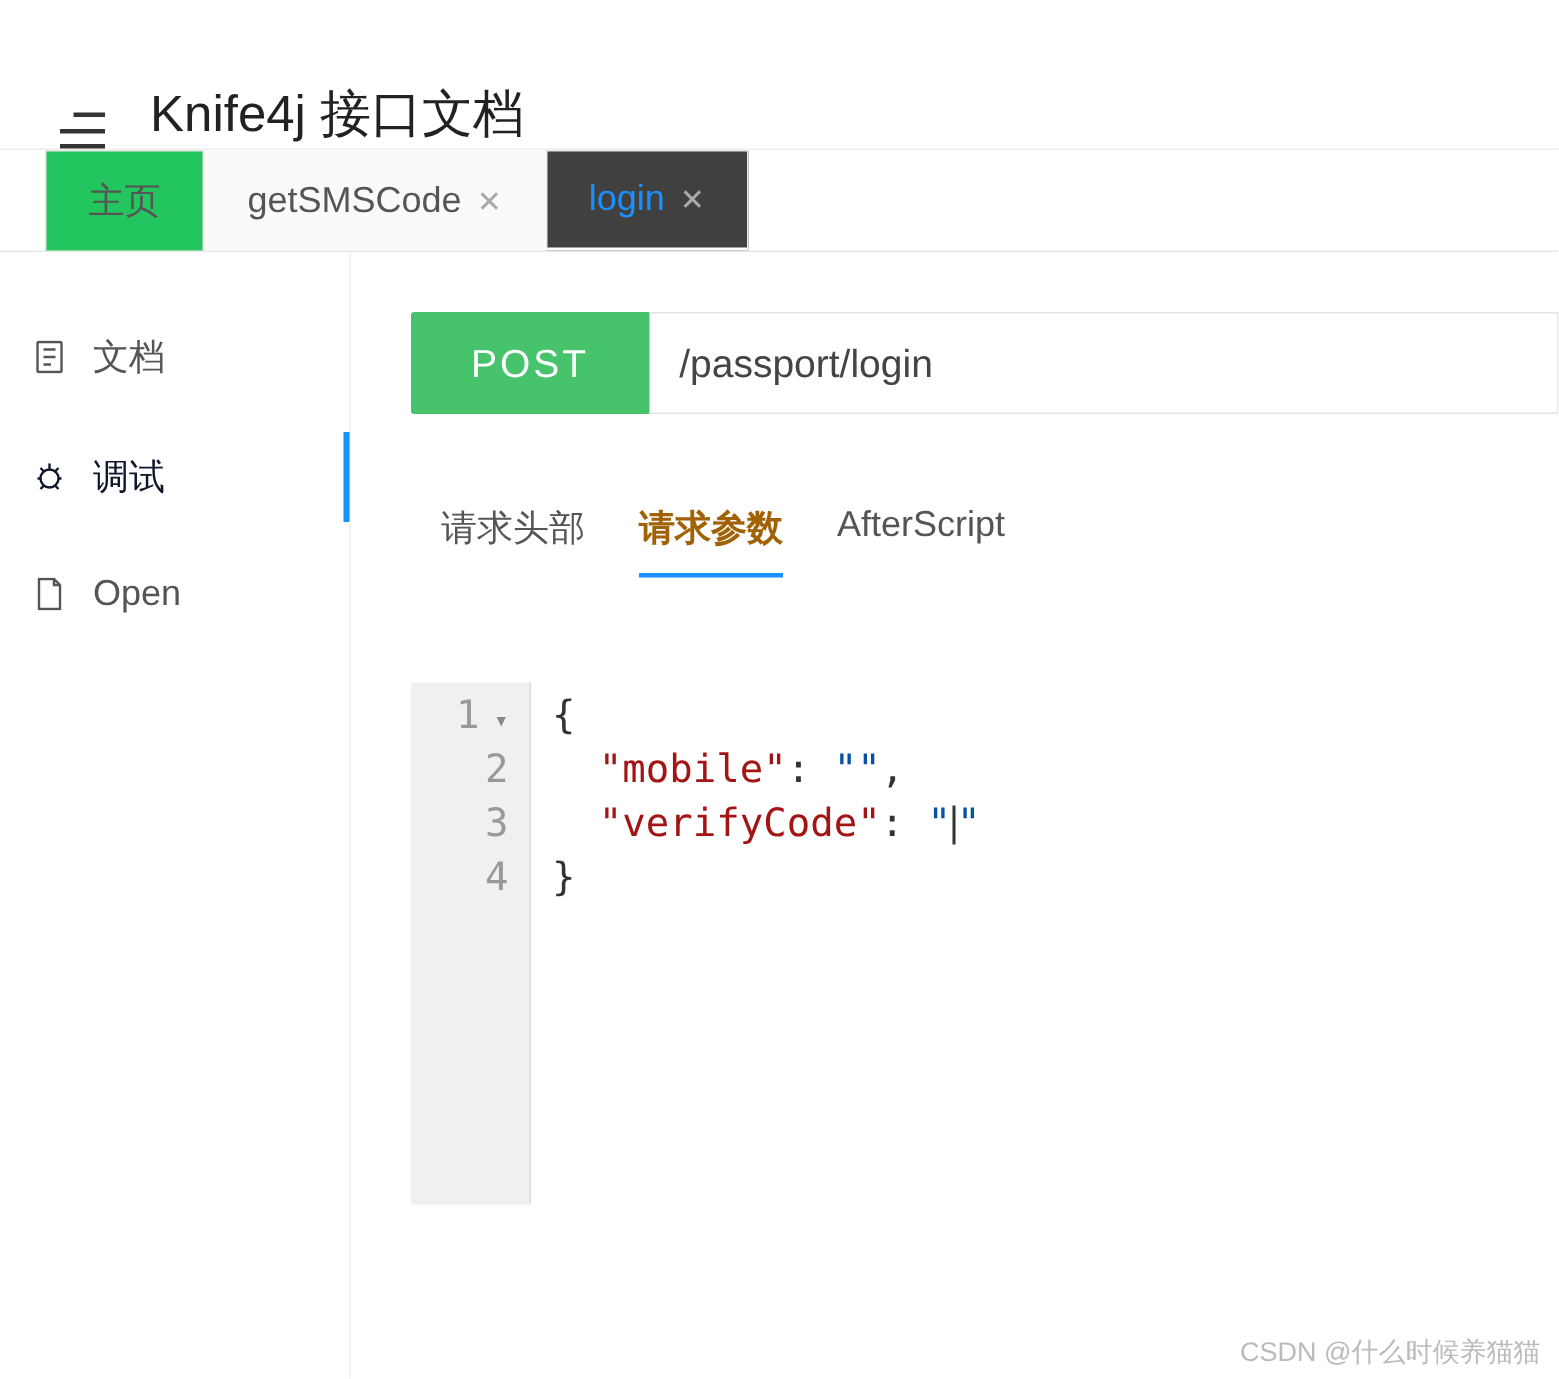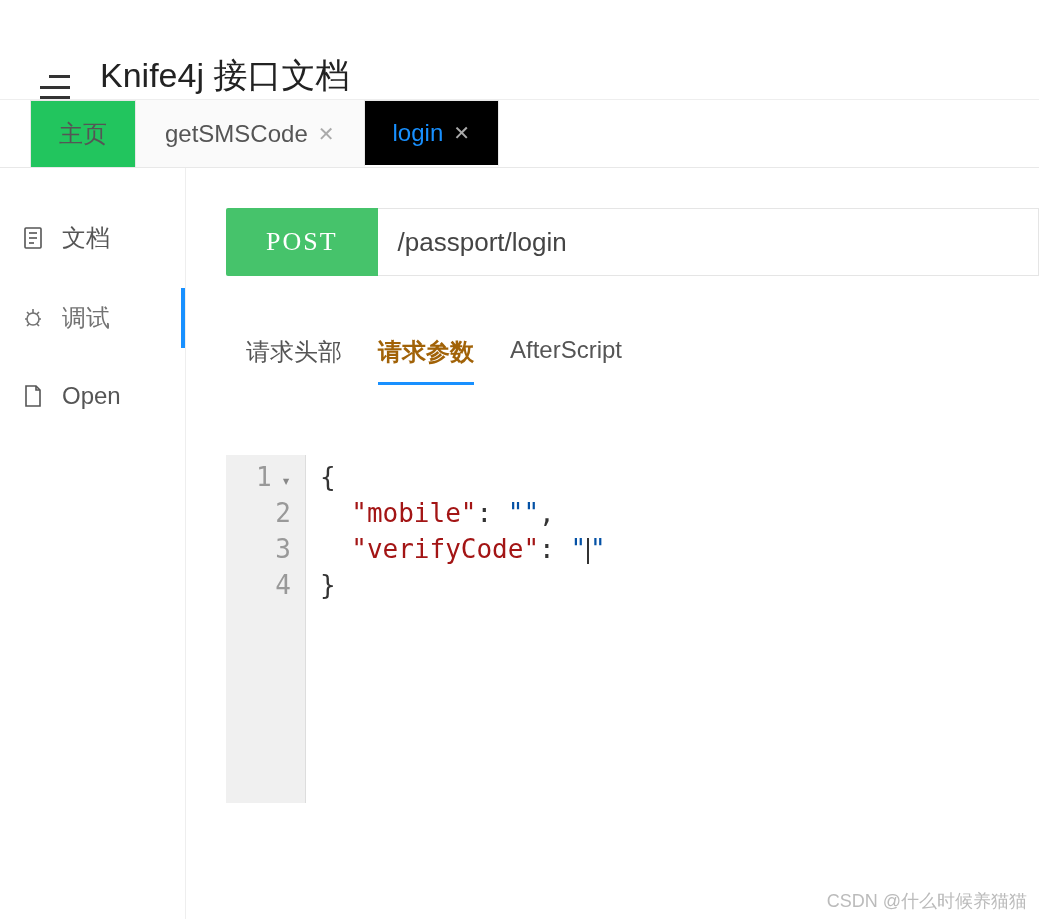--- a/index.html
+++ b/index.html
@@ -7,31 +7,31 @@
   .header { height: 100px; display: flex; align-items: flex-end; padding-left: 40px; border-bottom: 1px solid #eee; gap: 30px; }
   .menu-toggle { width: 30px; height: 24px; display:flex; flex-direction:column; justify-content:space-between; cursor:pointer; }
   .menu-toggle span { display:block; height:3px; background:#333; }
   .menu-toggle span:nth-child(1){ width: 70%; align-self:flex-end;}
   .menu-toggle span:nth-child(2){ width:100%;}
   .menu-toggle span:nth-child(3){ width:100%;}
   .app-title { font-size: 34px; font-weight: 400; color:#222;}
   .tabs-row { display:flex; height: 68px; align-items:stretch; padding-left: 30px; border-bottom:1px solid #e8e8e8;}
   .tab { display:flex; align-items:center; gap:10px; padding: 0 28px; font-size: 24px; color:#555; border:1px solid transparent; border-bottom:none; background:#fafafa; cursor:pointer;}
   .tab.home { background: #22c55e; border:1px solid #e8e8e8; border-bottom:none;text-align:center;}
-  .tab.active { background:#000000; border:1px solid #e8e8e8; border-bottom: 2px solid #fff; color:#1890ff;}
+  .tab.active { background:#404040; border:1px solid #e8e8e8; border-bottom: 2px solid #fff; color:#1890ff;}
   .tab .close { color:#aaa; font-size:20px;}
   .body-row { display:flex; height: calc(919px - 100px - 68px); }
-  .sidebar { width: 186px; border-right: 1px solid #eee; padding-top: 30px; }
+  .sidebar { width: 234px; border-right: 1px solid #eee; padding-top: 30px; }
   .sb-item { display:flex; align-items:center; gap: 18px; padding: 24px 22px; font-size: 24px; color:#555; cursor:pointer; position:relative;}
-  .sb-item.active { color:#737373; }
+  .sb-item.active { color:#0f172a; }
   .sb-item.active::after{ content:""; position:absolute; right:0; top:10px; bottom:10px; width:4px; background:#1890ff;}
   .sb-icon { width:22px; height:22px; display:inline-flex; align-items:center; justify-content:center; color:inherit;}
   .main { flex:1; padding: 40px 0 0 40px; overflow:hidden;}
   .req-line { display:flex; align-items:stretch; height: 68px; }
-  .method-badge { background:#46c36b; color:#fff; font-size:26px; letter-spacing:2px; display:flex; align-items:center; justify-content:center; padding: 0 40px; border-radius:2px 0 0 2px;font-family:Liberation Serif, serif;}
+  .method-badge { background:#46c36b; color:#fff; font-size:26px; letter-spacing:2px; display:flex; align-items:center; justify-content:center; padding: 0 40px; border-radius:2px 0 0 2px;}
   .path-box { flex:1; border:1px solid #e5e5e5; border-left:none; display:flex; align-items:center; padding-left: 20px; font-size:26px; color:#444;}
   .sub-tabs { display:flex; gap: 36px; margin-top: 60px; padding-left: 20px;}
   .sub-tab { font-size: 24px; color:#555; padding-bottom: 14px; cursor:pointer; border-bottom: 3px solid transparent;}
   .sub-tab.active { color:#a16207; border-bottom-color:#1890ff;font-weight:bold;}
   .radios { display:flex; gap: 40px; align-items:center; margin-top: 40px; padding-left: 10px; font-size: 24px; color:#555;}
   .radio { display:flex; align-items:center; gap:12px; cursor:pointer;}
   .radio .ring{ width:26px; height:26px; border:2px solid #bbb; border-radius:50%; display:flex; align-items:center; justify-content:center;}
   .radio.selected .ring{ border-color:#1890ff;}
   .radio.selected .ring::after{ content:""; width:14px; height:14px; background:#1890ff; border-radius:50%;}
   .format-label { font-size:24px; color:#444; margin-left: 6px;}

